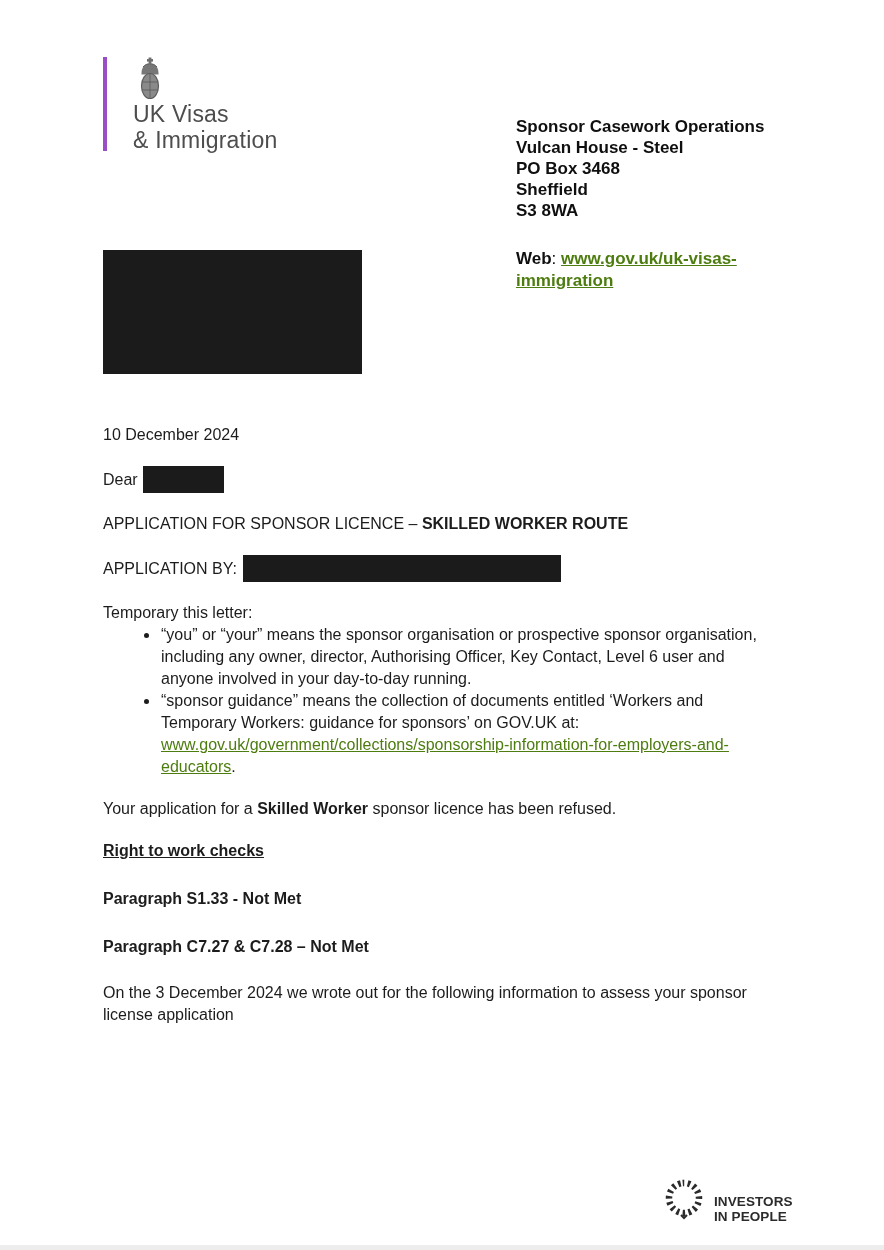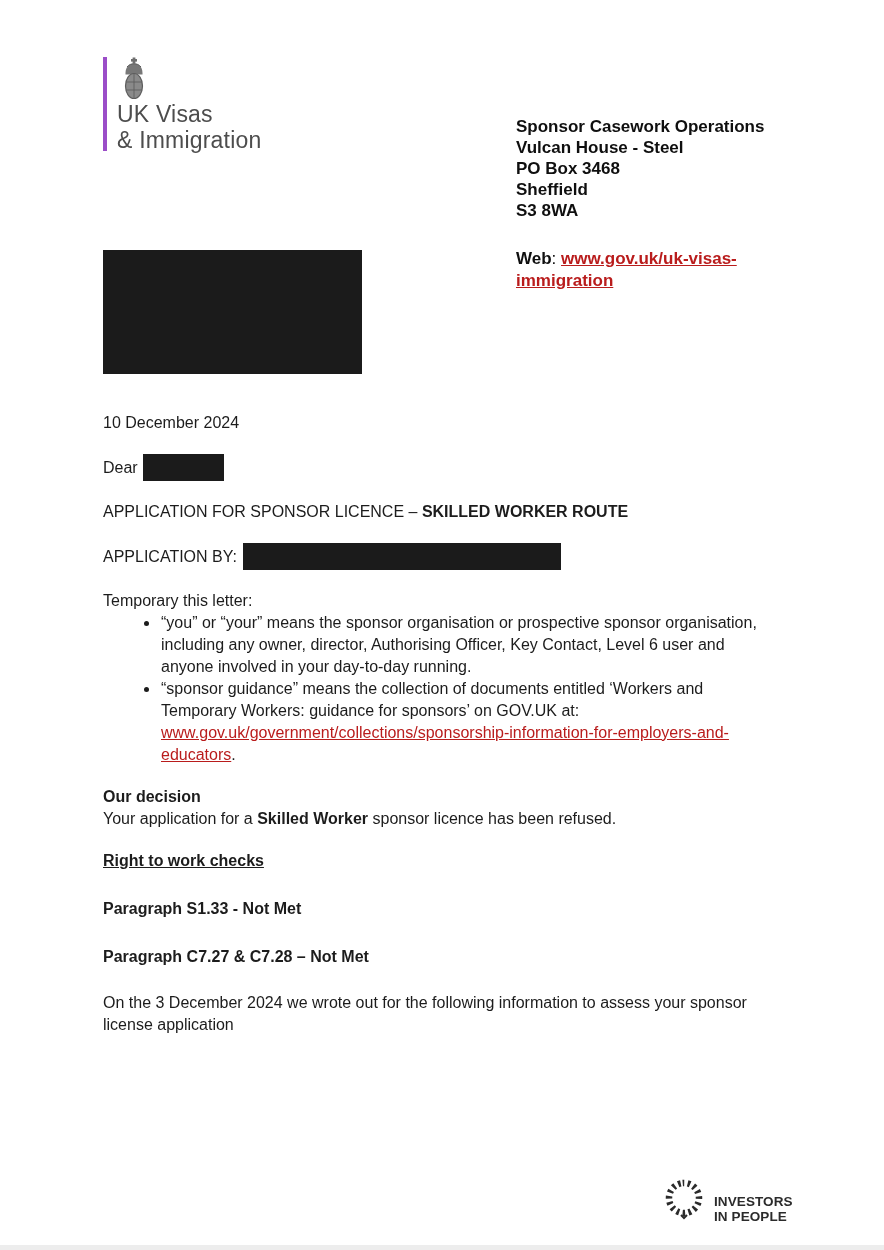--- a/index.html
+++ b/index.html
@@ -2,45 +2,45 @@
 <html><head>
 <meta charset="utf-8">
 <style>
   html,body { margin:0; padding:0; background:#ffffff; }
   .page {
     position:relative; width:884px; height:1250px; background:#ffffff;
     font-family:"Liberation Sans", sans-serif; color:#1c1c1c; overflow:hidden;
   }
 
   
-  .logo { position:absolute; left:103px; top:57px; display:flex; }
+  .logo { position:absolute; left:103px; top:57px; display:flex;gap:16px; }
   .logo-bar { width:4px; height:94px; background:#9b4dc8; }
   .logo-inner { margin-left:10px; }
   .crown-wrap { margin-left:2px; height:44px; }
   .logo-text { font-size:23px; line-height:26px; color:#4d4d4d; letter-spacing:0.2px; }
 
   
   .address { position:absolute; left:516px; top:116px; width:276px;
              font-size:17px; font-weight:bold; line-height:21px; color:#0f0f0f; }
   .web-line { margin-top:27px; line-height:22px; }
   .web-line .sep { font-weight:normal; }
-  a.link { color:#b91c1c; text-decoration:underline; cursor:pointer; }
+  a.link { color:#4d7c0f; text-decoration:underline; cursor:pointer; }
   a.link.bold { font-weight:bold; }
   a.link.normal { font-weight:normal; }
 
   
   .redaction-big { position:absolute; left:103px; top:250px; width:259px; height:124px; background:#1b1b1b; }
   .redact { display:inline-block; background:#1b1b1b; height:27px; vertical-align:-8px; }
   .redact.ref   { width:140px; margin-left:6px; }
   .redact.dear  { width:81px;  margin-left:5px; }
   .redact.appby { width:318px; margin-left:6px; }
 
   
   .body { position:absolute; left:103px; top:412px; width:678px; font-size:16px; line-height:22px; }
-  .body p { margin:0 0 20px 0; }
+  .body p { margin:12px 0 20px 0; }
   .body p.tight { margin-bottom:0; }
   .bold { font-weight:bold; }
   ul.defs { margin:0 0 20px 0; padding-left:57px; }
   ul.defs li { margin:0; padding-left:1px; }
   .section-underline { font-weight:bold; text-decoration:underline; }
   .h-gap { margin-top:26px !important; }
   .close-gap { margin-top:24px !important; }
 
   
   .footer-text { position:absolute; left:103px; top:1183px; font-size:15px; color:#8a8a8a; }
@@ -107,21 +107,20 @@
     </p>
 
     <p class="tight">Temporary this letter:</p>
     <ul class="defs">
       <li>“you” or “your” means the sponsor organisation or prospective sponsor organisation, including any owner, director, Authorising Officer, Key Contact, Level 6 user and anyone involved in your day-to-day running.</li>
       <li>
         <span>“sponsor guidance” means the collection of documents entitled ‘Workers and Temporary Workers: guidance for sponsors’ on GOV.UK at: </span><a class="link normal" href="#">www.gov.uk/government/collections/sponsorship-information-for-employers-and-educators</a><span>.</span>
       </li>
     </ul>
 
-    <p class="tight bold">Our decision</p>
     <p>
       <span>Your application for a </span><span class="bold">Skilled Worker</span><span> sponsor licence has been refused.</span>
     </p>
 
 
     <p class="section-underline">Right to work checks</p>
 
     <p class="bold h-gap">Paragraph S1.33 - Not Met</p>
 
     <p class="bold h-gap">Paragraph C7.27 &amp; C7.28 – Not Met</p>

